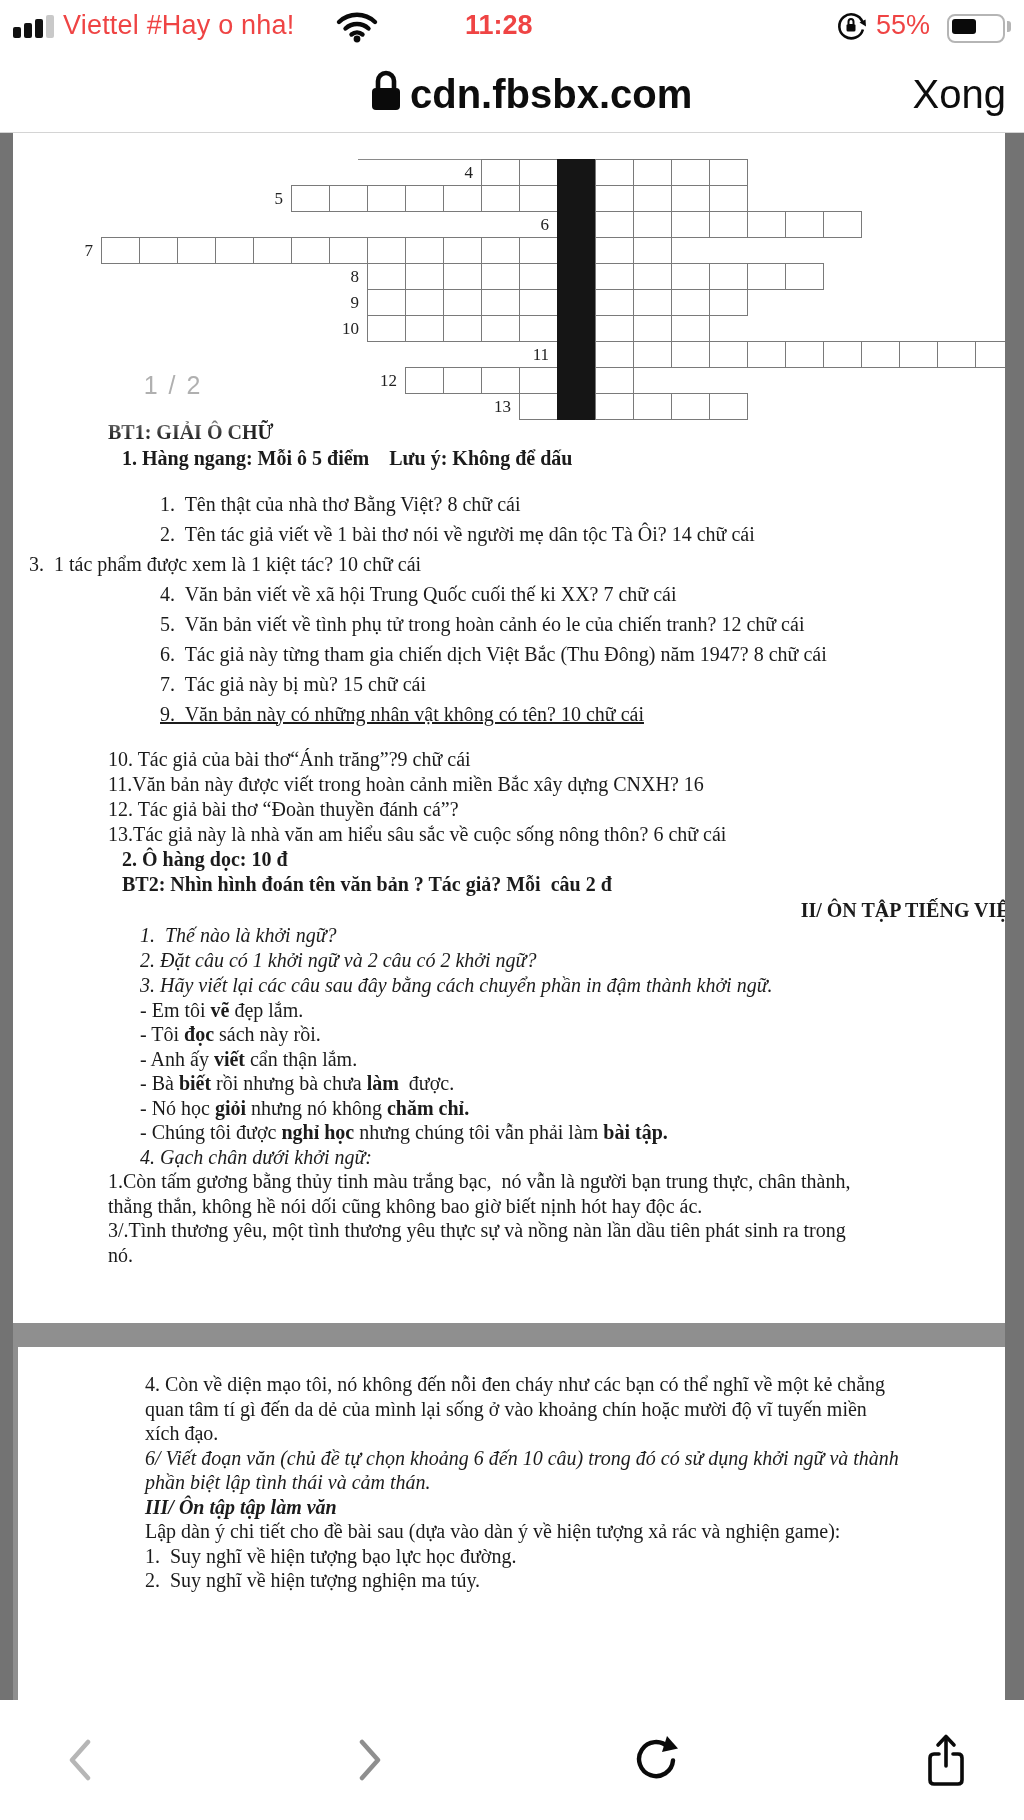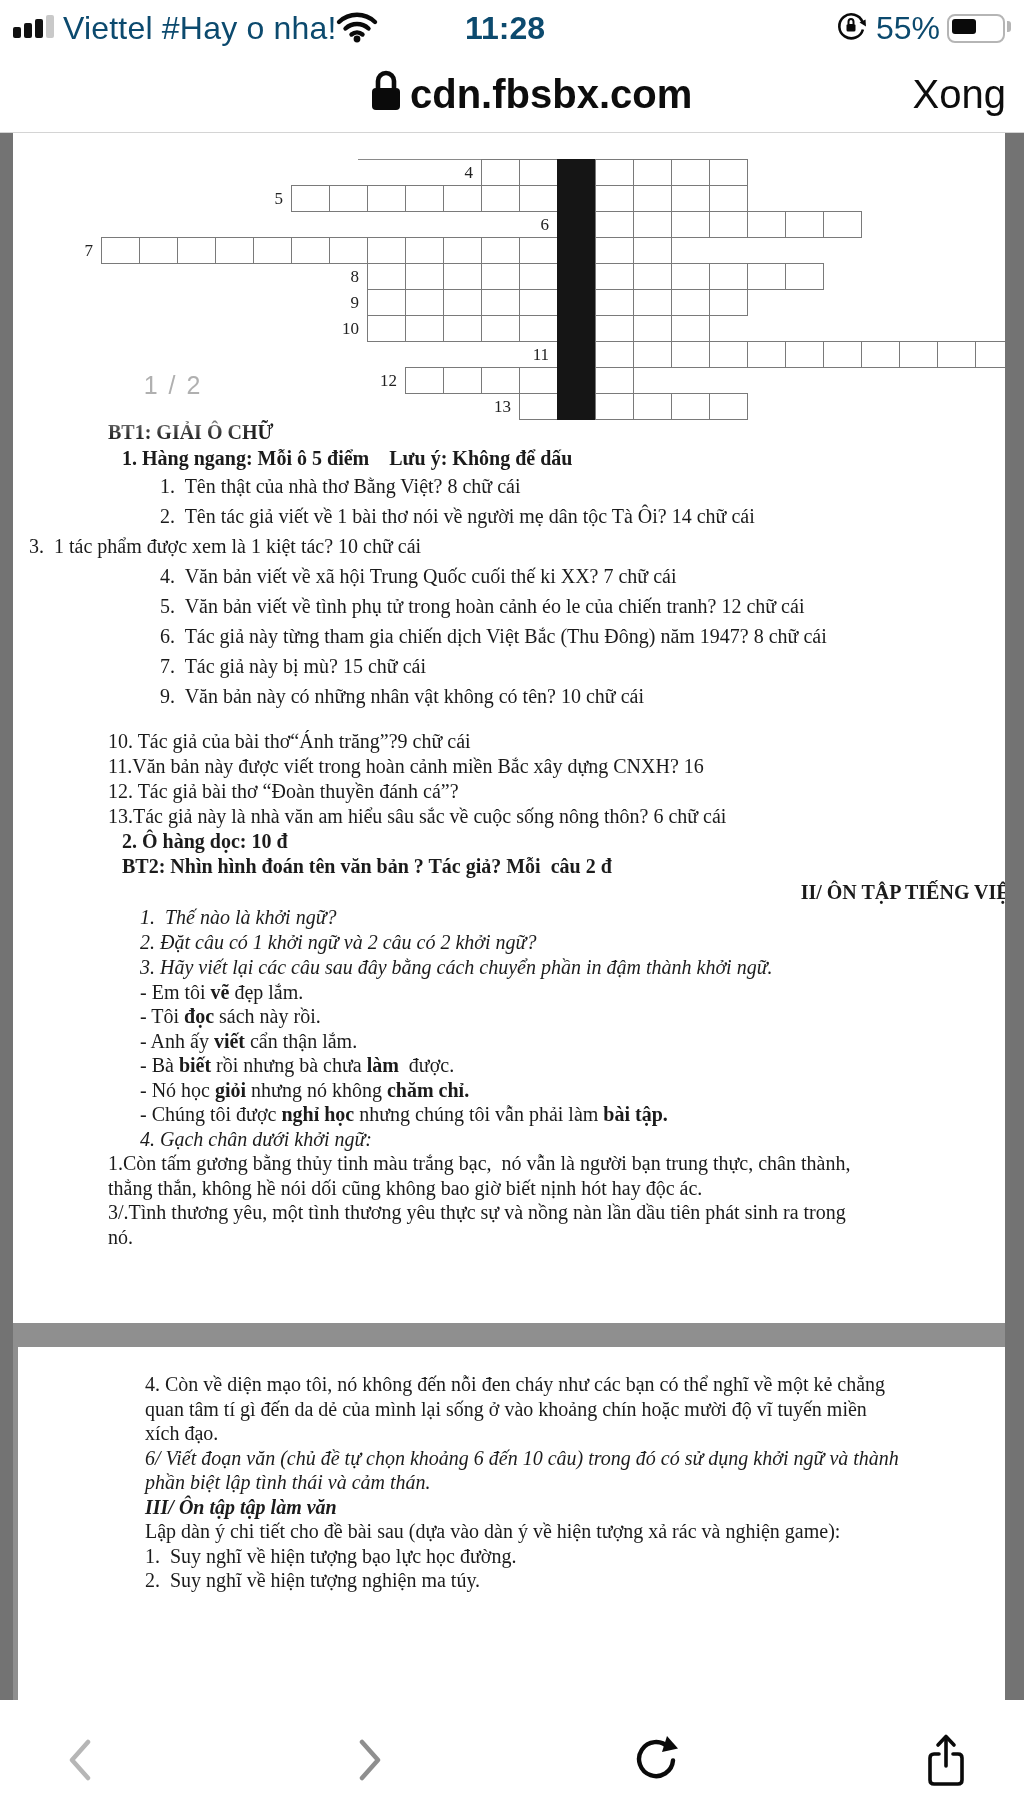--- a/index.html
+++ b/index.html
@@ -1,21 +1,21 @@
 <!DOCTYPE html>
 <html><head>
 <meta charset="utf-8">
 <style>
   html,body{margin:0;padding:0;}
   #root{position:relative;width:1024px;height:1820px;background:#fff;overflow:hidden;
         font-family:"Liberation Sans",sans-serif;}
   
   #header{position:absolute;left:0;top:0;width:1024px;height:132px;background:#fff;
           border-bottom:1px solid #d4d4d4;}
-  .sb-text{position:absolute;top:10px;font-size:32px;color:#0c4a6e;}
+  .sb-text{position:absolute;top:10px;font-size:27px;color:#ef4444;}
   #carrier{left:63px;letter-spacing:.2px;}
   #time{left:465px;font-weight:bold;}
   #battpct{left:876px;}
   .sigbar{position:absolute;border-radius:2px;background:#111;}
   #wifi,#rotlock{position:absolute;}
   #battery{position:absolute;left:947px;top:14px;width:54px;height:25px;
            border:2px solid #b5b5b5;border-radius:8px;}
   #battfill{position:absolute;left:3px;top:3px;width:25px;height:15px;border-radius:3px;background:#0a0a0a;}
   #batttip{position:absolute;left:1007px;top:21px;width:4px;height:11px;background:#b5b5b5;border-radius:0 3px 3px 0;}
   #urlrow{position:absolute;left:0;top:60px;width:1024px;height:66px;}
@@ -207,28 +207,28 @@
           <div class="xcell" style="left: 506px; top: 260px;"></div>
           <div class="xcell xblack" style="left: 544px; top: 260px;"></div>
           <div class="xcell" style="left: 582px; top: 260px;"></div>
           <div class="xcell" style="left: 620px; top: 260px;"></div>
           <div class="xcell" style="left: 658px; top: 260px;"></div>
           <div class="xcell" style="left: 696px; top: 260px;"></div>
         </div>
       <div id="doc1" class="doc">
           <div class="dline ind1 st-b"><span>BT1: GIẢI Ô CHỮ</span></div>
           <div class="dline ind0 st-b" style="height: 26px; line-height: 26px;"><span>1. Hàng ngang: Mỗi ô 5 điểm    Lưu ý: Không để dấu</span></div>
-          <div class="dline ind3" style="height: 30px; line-height: 30px;"><span>1.  Tên thật của nhà thơ Bằng Việt? 8 chữ cái</span></div>
+          <div class="dline ind3" style="height: 30px; line-height: 30px; margin-top: 18px;"><span>1.  Tên thật của nhà thơ Bằng Việt? 8 chữ cái</span></div>
           <div class="dline ind3" style="height: 30px; line-height: 30px;"><span>2.  Tên tác giả viết về 1 bài thơ nói về người mẹ dân tộc Tà Ôi? 14 chữ cái</span></div>
           <div class="dline ind3" style="height: 30px; line-height: 30px; margin-left: 16px;"><span>3.  1 tác phẩm được xem là 1 kiệt tác? 10 chữ cái</span></div>
           <div class="dline ind3" style="height: 30px; line-height: 30px;"><span>4.  Văn bản viết về xã hội Trung Quốc cuối thế ki XX? 7 chữ cái</span></div>
           <div class="dline ind3" style="height: 30px; line-height: 30px;"><span>5.  Văn bản viết về tình phụ tử trong hoàn cảnh éo le của chiến tranh? 12 chữ cái</span></div>
           <div class="dline ind3" style="height: 30px; line-height: 30px;"><span>6.  Tác giả này từng tham gia chiến dịch Việt Bắc (Thu Đông) năm 1947? 8 chữ cái</span></div>
           <div class="dline ind3" style="height: 30px; line-height: 30px;"><span>7.  Tác giả này bị mù? 15 chữ cái</span></div>
-          <div class="dline ind3" style="height: 30px; line-height: 30px;"><span>9.  Văn bản này có những nhân vật không có tên? 10 chữ cái</span></div>
+          <div class="dline ind3" style="height: 30px; line-height: 30px; text-decoration: underline;"><span>9.  Văn bản này có những nhân vật không có tên? 10 chữ cái</span></div>
           <div class="dline ind0" style="height: 18px; line-height: 18px;"><span></span></div>
           <div class="dline ind1" style="height: 25px; line-height: 25px;"><span>10. Tác giả của bài thơ“Ánh trăng”?9 chữ cái</span></div>
           <div class="dline ind1" style="height: 25px; line-height: 25px;"><span>11.Văn bản này được viết trong hoàn cảnh miền Bắc xây dựng CNXH? 16</span></div>
           <div class="dline ind1" style="height: 25px; line-height: 25px;"><span>12. Tác giả bài thơ “Đoàn thuyền đánh cá”?</span></div>
           <div class="dline ind1" style="height: 25px; line-height: 25px;"><span>13.Tác giả này là nhà văn am hiểu sâu sắc về cuộc sống nông thôn? 6 chữ cái</span></div>
           <div class="dline ind0 st-b" style="height: 25px; line-height: 25px;"><span>2. Ô hàng dọc: 10 đ</span></div>
           <div class="dline ind0 st-b" style="height: 25px; line-height: 25px;"><span>BT2: Nhìn hình đoán tên văn bản ? Tác giả? Mỗi  câu 2 đ</span></div>
           <div class="dline ind0 st-b" style="height: 26px; line-height: 26px; text-align: right;"><span>II/ ÔN TẬP TIẾNG VIỆT</span></div>
           <div class="dline ind2 st-i" style="height: 25px; line-height: 25px;"><span>1.  Thế nào là khởi ngữ?</span></div>
           <div class="dline ind2 st-i" style="height: 25px; line-height: 25px;"><span>2. Đặt câu có 1 khởi ngữ và 2 câu có 2 khởi ngữ?</span></div>

